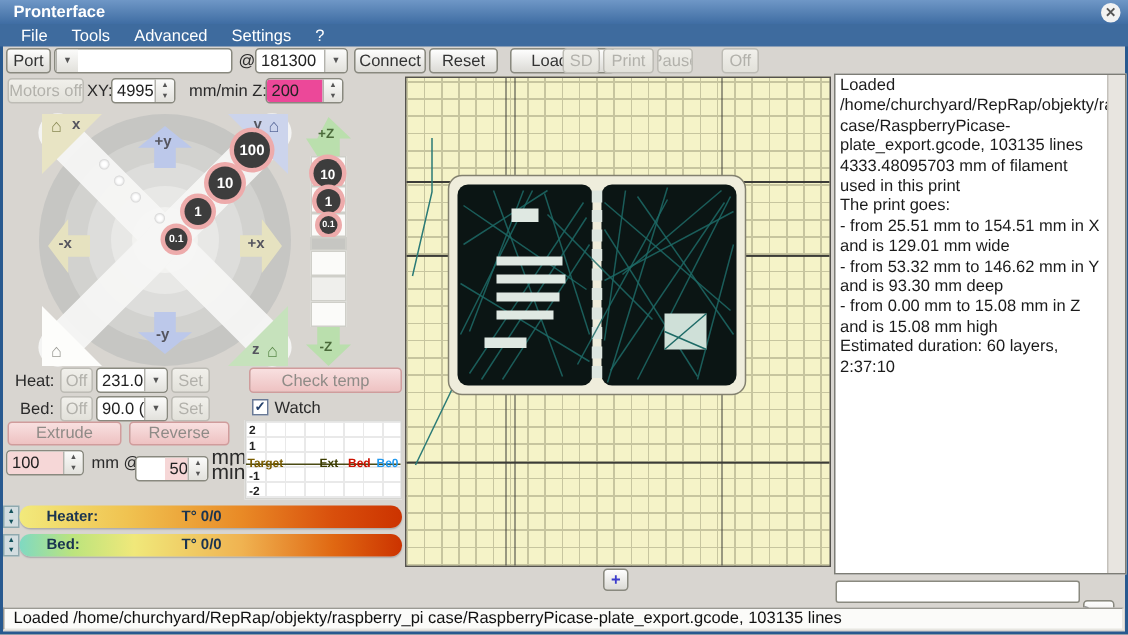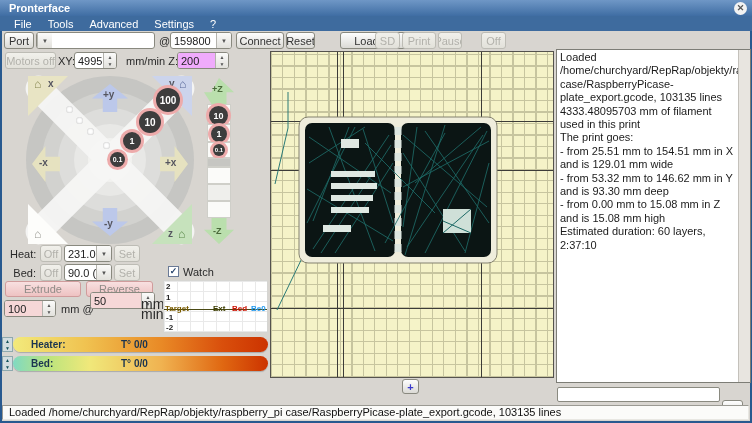--- a/index.html
+++ b/index.html
@@ -91,43 +91,43 @@
     <span class="menuitem">Settings</span>
     <span class="menuitem">?</span>
   </div>
 
   <div class="btn" style="left:4px;top:32px;width:30px;">Port</div>
   <div class="combo" style="left:36px;top:32px;width:119px;">
     <div class="dd">▼</div>
   </div>
   <div class="lbl" style="left:159px;top:35px;">@</div>
   <div class="combo" style="left:170px;top:32px;width:62px;">
-    <div class="val">159800</div>
+    <div class="val">181300</div>
     <div class="dd">▼</div>
   </div>
   <div class="btn" style="left:236px;top:32px;width:48px;">Connect</div>
-  <div class="btn" style="left:286px;top:32px;width:29px;">Reset</div>
+  <div class="btn" style="left:286px;top:32px;width:46px;">Reset</div>
   <div class="btn" style="left:340px;top:32px;width:70px;">Load file</div>
   <div class="btn dis" style="left:375px;top:32px;width:25px;">SD</div>
   <div class="btn dis" style="left:402px;top:32px;width:34px;">Print</div>
   <div class="btn dis" style="left:438px;top:32px;width:24px;">Pause</div>
   <div class="btn dis" style="left:481px;top:32px;width:25px;">Off</div>
 
   <div class="btn dis" style="left:5px;top:52px;width:51px;padding:0 1px;">Motors off</div>
   <div class="lbl" style="left:58px;top:55px;">XY:</div>
   <div class="spin" style="left:74px;top:52px;width:43px;">
     <div class="val">4995</div>
     <div class="btns">
         <div>▲</div>
         <div>▼</div>
       </div>
   </div>
   <div class="lbl" style="left:126px;top:55px;">mm/min Z:</div>
   <div class="spin" style="left:177px;top:52px;width:52px;">
-    <div class="val" style="background:#f0abfc;">200</div>
+    <div class="val" style="background:#ec4899;">200</div>
     <div class="btns">
         <div>▲</div>
         <div>▼</div>
       </div>
   </div>
 
   <div class="pad">
     <div class="ring" style="left:4px;top:0;width:168px;height:168px;background:#c6c6c3;"></div>
     <div class="ring" style="left:20px;top:16px;width:136px;height:136px;background:#d2d2cf;"></div>
     <div class="ring" style="left:36px;top:32px;width:104px;height:104px;background:#dddddb;"></div>
@@ -187,20 +187,21 @@
     <div class="alabel" style="left:9px;top:148px;font-size:9px;color:#4a6a3a;">-Z</div>
   </div>
 
   <div class="lbl" style="left:10px;top:248px;width:26px;text-align:right;">Heat:</div>
   <div class="btn dis" style="left:40px;top:245px;width:22px;">Off</div>
   <div class="combo" style="left:64px;top:245px;width:48px;">
     <div class="val">231.0 (</div>
     <div class="dd">▼</div>
   </div>
   <div class="btn dis" style="left:114px;top:245px;width:26px;">Set</div>
+  <div class="btn pink" style="left:166px;top:245px;width:102px;">Check temp</div>
 
   <div class="lbl" style="left:10px;top:267px;width:26px;text-align:right;">Bed:</div>
   <div class="btn dis" style="left:40px;top:264px;width:22px;">Off</div>
   <div class="combo" style="left:64px;top:264px;width:48px;">
     <div class="val">90.0 (u</div>
     <div class="dd">▼</div>
   </div>
   <div class="btn dis" style="left:114px;top:264px;width:26px;">Set</div>
   <div style="position:absolute;left:168px;top:266px;width:11px;height:11px;background:#fff;border:1px solid #6a7a96;box-sizing:border-box;font-size:9px;line-height:9px;text-align:center;color:#24406a;font-weight:bold;">✓</div>
   <div class="lbl" style="left:183px;top:266px;">Watch</div>
@@ -208,21 +209,21 @@
   <div class="btn pink" style="left:5px;top:281px;width:76px;height:16px;">Extrude</div>
   <div class="btn pink" style="left:86px;top:281px;width:67px;height:16px;">Reverse</div>
   <div class="spin" style="left:4px;top:300px;width:52px;">
     <div class="val" style="background:#f6d7d7;">100</div>
     <div class="btns">
         <div>▲</div>
         <div>▼</div>
       </div>
   </div>
   <div class="lbl" style="left:61px;top:303px;">mm @</div>
-  <div class="spin" style="left:90px;top:292px;width:65px;">
+  <div class="spin" style="left:90px;top:304px;width:49px;padding-left:19px;">
     <div class="val" style="background:#f6d7d7;">50</div>
     <div class="btns">
         <div>▲</div>
         <div>▼</div>
       </div>
   </div>
   <div class="lbl" style="left:141px;top:299px;font-size:14px;line-height:10px;">
     <span>mm/</span><br>
     <span>min</span>
   </div>

